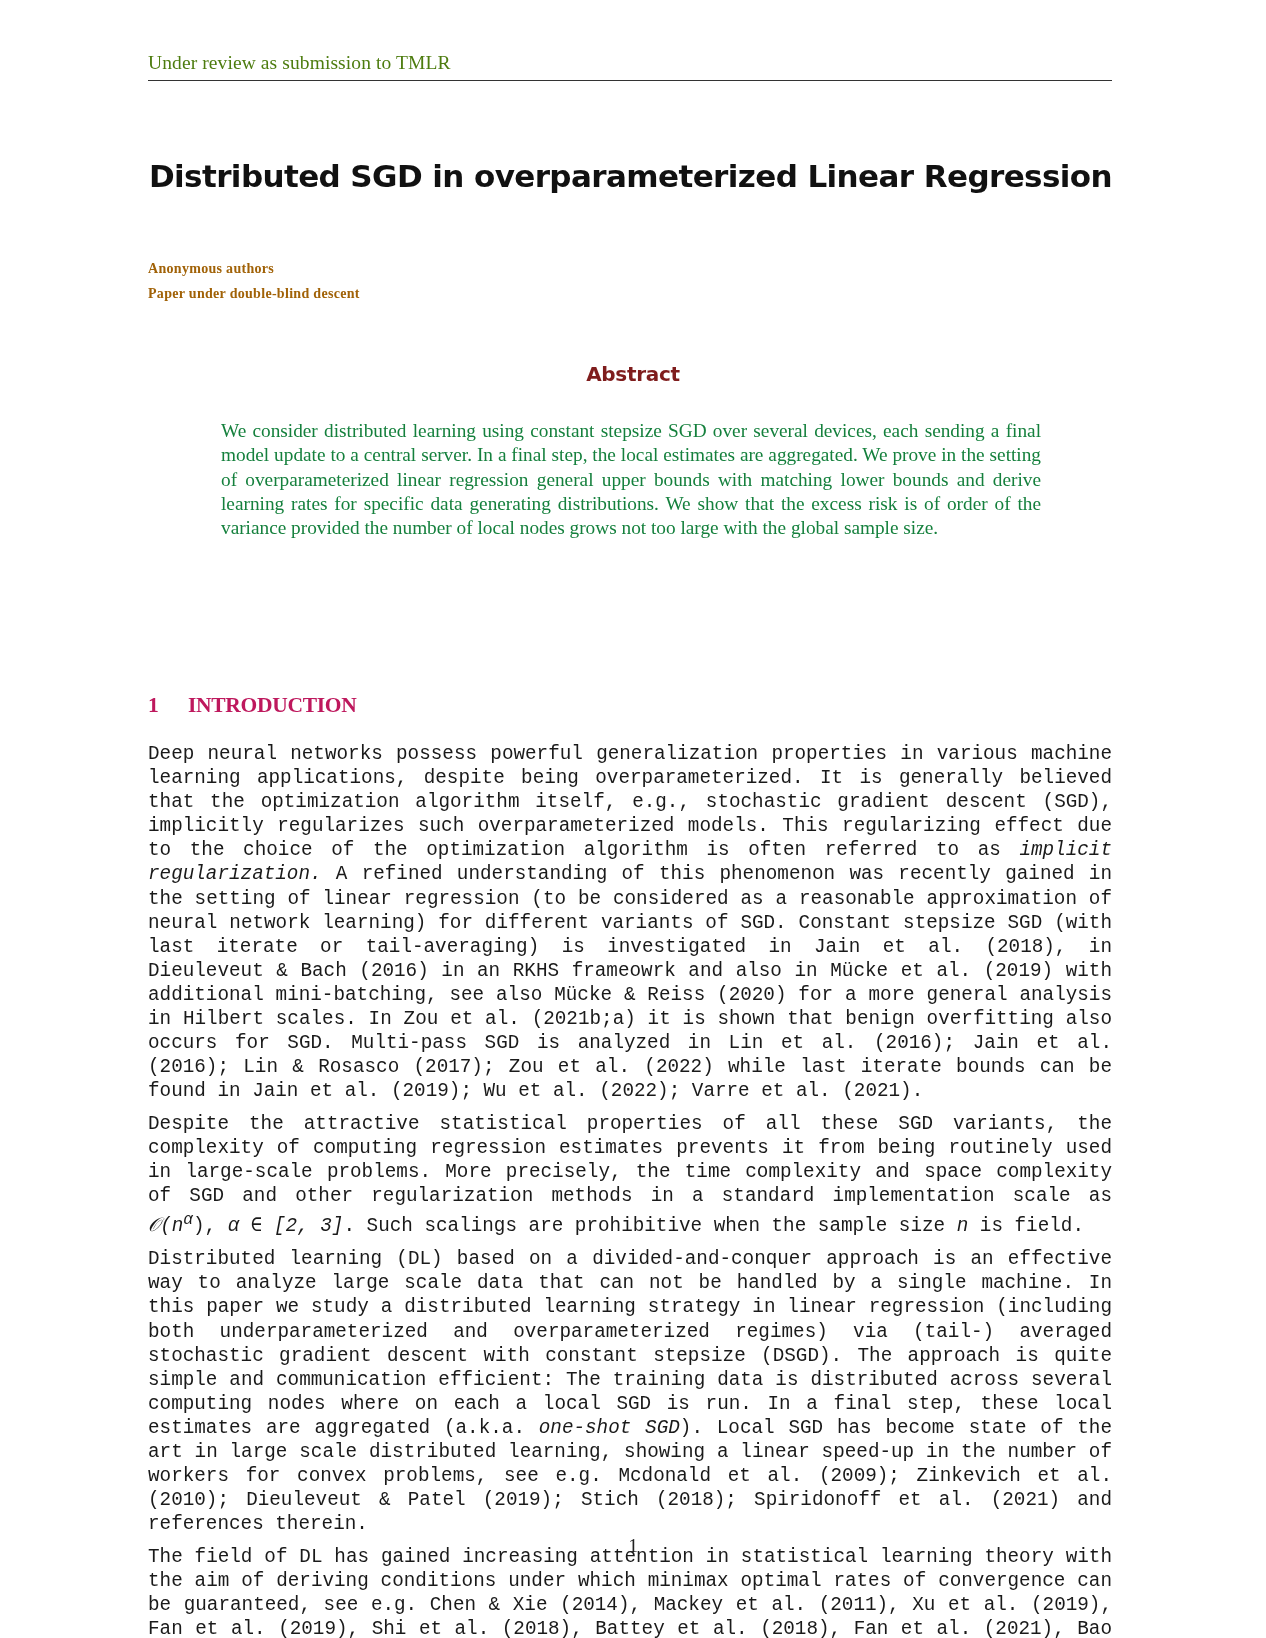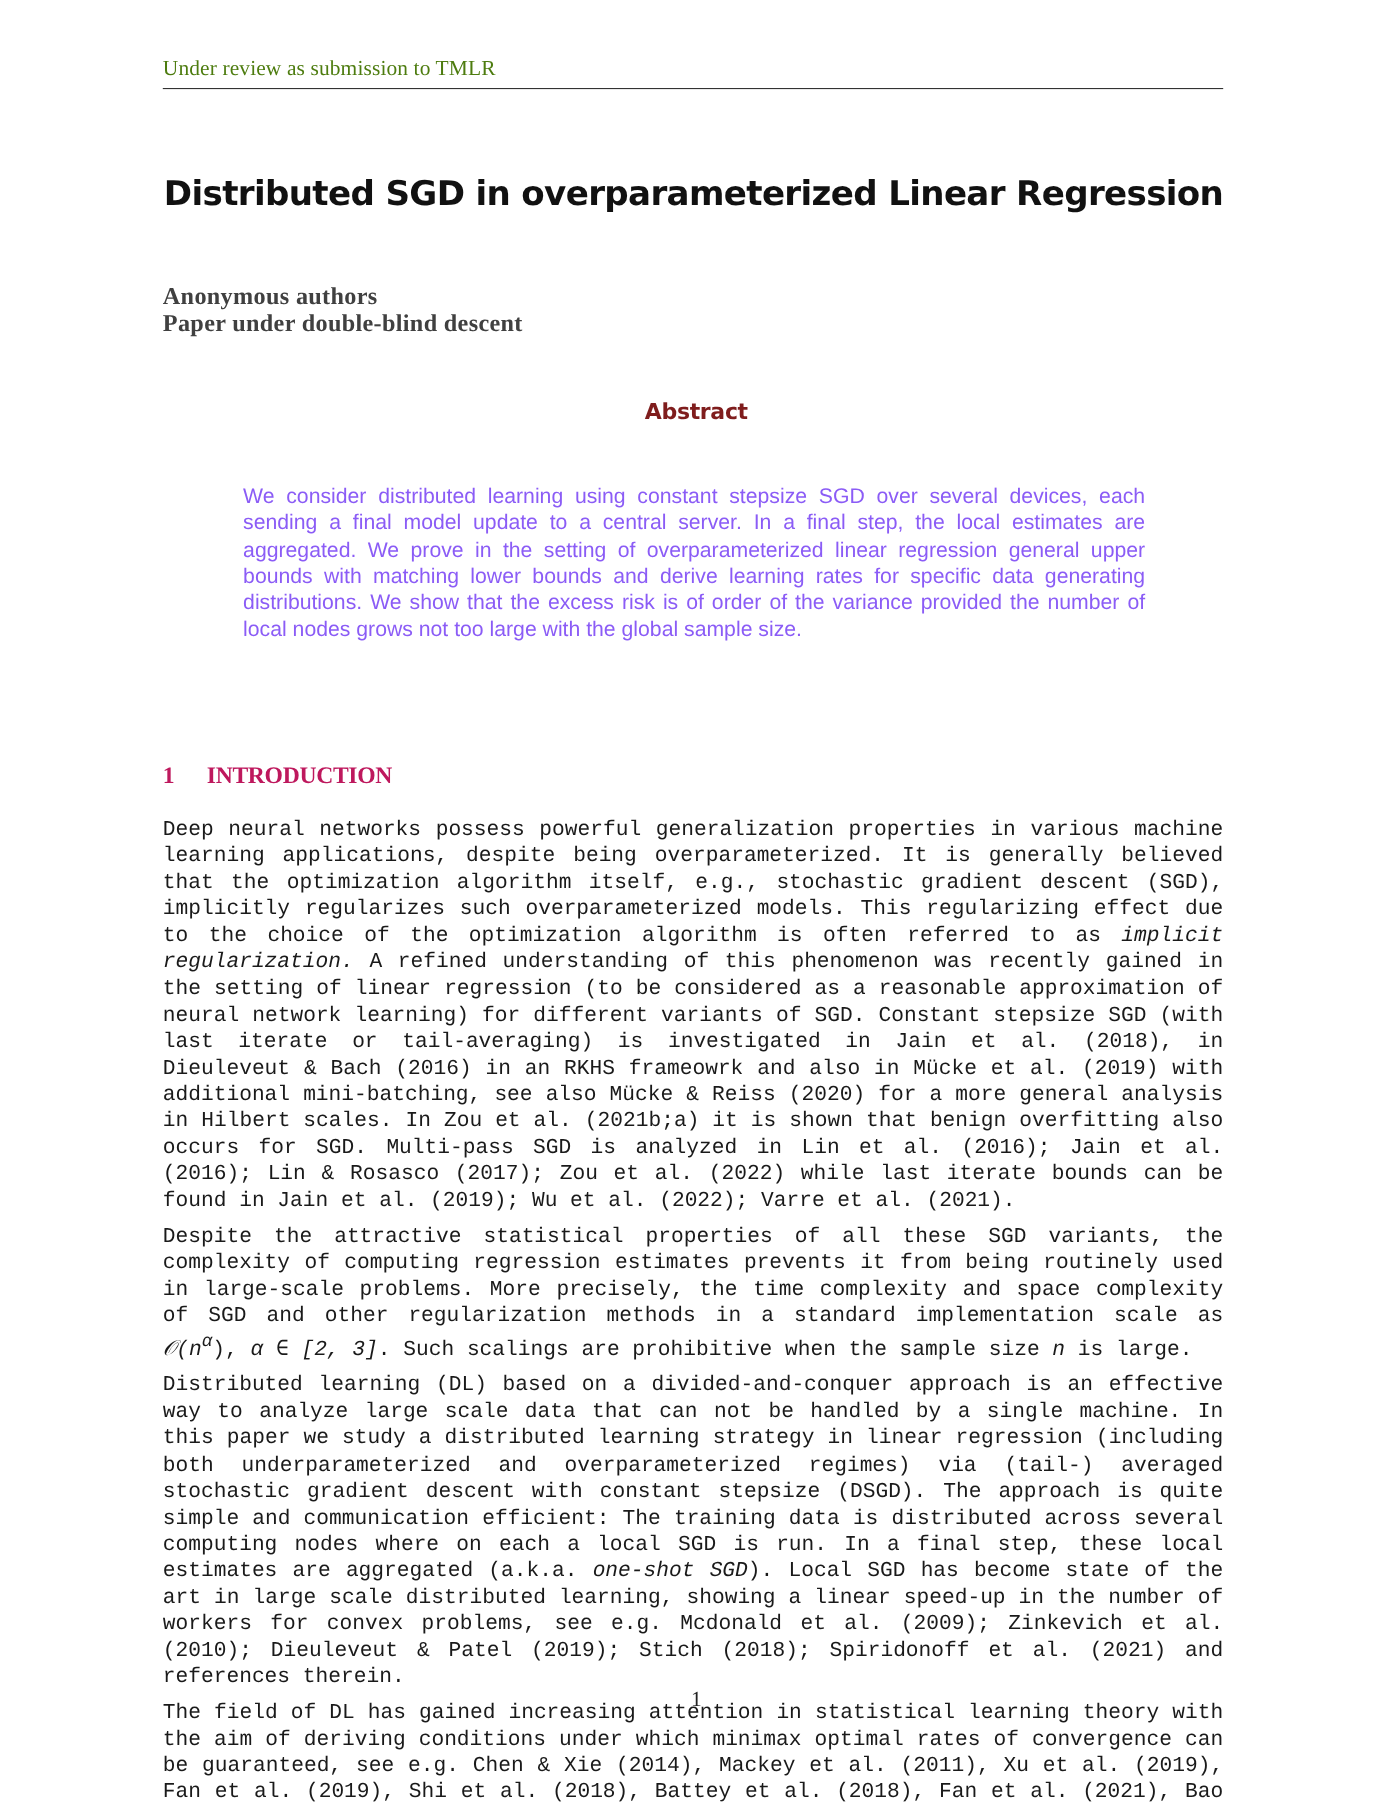--- a/index.html
+++ b/index.html
@@ -8,28 +8,28 @@
   .page { position: absolute; left: 0; top: 0; width: 1266px; height: 1638px; }
   .running-head { position: absolute; left: 148px; top: 52px; width: 964px;
          font-family: "Liberation Serif", serif; font-size: 19.5px; color: #4d7c0f;
          letter-spacing: 0.1px; }
   .head-rule { position: absolute; left: 148px; top: 80px; width: 964px; height: 0;
          border-top: 1.3px solid #333; }
   .title { position: absolute; left: 148px; top: 158px; width: 964px; margin: 0;
          font-family: "DejaVu Sans", "Liberation Sans", sans-serif; font-weight: bold;
          font-size: 31px; letter-spacing: -0.6px; color: #111; text-align: right; }
   .authors { position: absolute; left: 148px; top: 256px;
-         font-family: "Liberation Serif", serif; font-weight: bold; font-size: 22px;
-         line-height: 25px; color: #404040; letter-spacing: 0.3px; }
+         font-family: "Liberation Serif", serif; font-weight: bold; font-size: 14px;
+         line-height: 25px; color: #a16207; letter-spacing: 0.3px; }
   .abstract-heading { position: absolute; left: 0; width: 1266px; top: 362px; margin: 0;
          text-align: center; font-family: "DejaVu Sans", "Liberation Sans", sans-serif;
          font-weight: bold; font-size: 20px; letter-spacing: -0.3px; color: #7f1d1d; }
-  .abstract { position: absolute; left: 221px; top: 440px; width: 820px;
-         font-family: Liberation Sans, sans-serif; font-size: 19.3px; line-height: 24.3px;
-         text-align: justify; color: #8b5cf6; }
+  .abstract { position: absolute; left: 221px; top: 419px; width: 820px;
+         font-family: Liberation Serif, serif; font-size: 19.3px; line-height: 24.3px;
+         text-align: justify; color: #15803d; }
   .abstract p { margin: 0 0 8px 0; }
   .section-heading { position: absolute; left: 148px; top: 693px; margin: 0;
          font-family: Liberation Serif, serif; font-weight: bold;
          font-size: 21.5px; letter-spacing: -0.3px; color: #be185d; }
   .section-heading .num { display: inline-block; width: 40px; }
   .body { position: absolute; left: 148px; top: 742px; width: 964px;
          font-family: Liberation Mono, monospace; font-size: 19.3px; line-height: 24.1px;
          text-align: justify; color: #1a1a1a; }
   .body p { margin: 0 0 8.5px 0; }
   .page-number { position: absolute; left: 0; width: 1266px; top: 1535px; text-align: center;
@@ -58,21 +58,21 @@
   </div>
 
   <h2 class="section-heading">
     <span class="num">1</span><span>INTRODUCTION</span>
   </h2>
 
   <div class="body">
     <p><span>Deep neural networks possess powerful generalization properties in various machine learning applications, despite being overparameterized. It is generally believed that the optimization algorithm itself, e.g., stochastic gradient descent (SGD), implicitly regularizes such overparameterized models. This regularizing effect due to the choice of the optimization algorithm is often referred to as </span><em>implicit regularization.</em><span> A refined understanding of this phenomenon was recently gained in the setting of linear regression (to be considered as a reasonable approximation of neural network learning) for different variants of SGD. Constant stepsize SGD (with last iterate or tail-averaging) is investigated in Jain et al. (2018), in Dieuleveut &amp; Bach (2016) in an RKHS frameowrk and also in Mücke et al. (2019) with additional mini-batching, see also Mücke &amp; Reiss (2020) for a more general analysis in Hilbert scales. In Zou et al. (2021b;a) it is shown that benign overfitting also occurs for SGD. Multi-pass SGD is analyzed in Lin et al. (2016); Jain et al. (2016); Lin &amp; Rosasco (2017); Zou et al. (2022) while last iterate bounds can be found in Jain et al. (2019); Wu et al. (2022); Varre et al. (2021).</span></p>
 
     <p><span>Despite the attractive statistical properties of all these SGD variants, the complexity of computing regression estimates prevents it from being routinely used in large-scale problems. More precisely, the time complexity and space complexity of SGD and other regularization methods in a standard implementation scale as </span><span class="it">𝒪(n</span><sup class="it">α</sup><span>),</span>
-      <span class="it">α ∈ [2, 3]</span><span>. Such scalings are prohibitive when the sample size </span><span class="it">n</span><span> is large.</span></p>
+      <span class="it">α ∈ [2, 3]</span><span>. Such scalings are prohibitive when the sample size </span><span class="it">n</span><span> is field.</span></p>
 
     <p><span>Distributed learning (DL) based on a divided-and-conquer approach is an effective way to analyze large scale data that can not be handled by a single machine. In this paper we study a distributed learning strategy in linear regression (including both underparameterized and overparameterized regimes) via (tail-) averaged stochastic gradient descent with constant stepsize (DSGD). The approach is quite simple and communication efficient: The training data is distributed across several computing nodes where on each a local SGD is run. In a final step, these local estimates are aggregated (a.k.a. </span><em>one-shot SGD</em><span>). Local SGD has become state of the art in large scale distributed learning, showing a linear speed-up in the number of workers for convex problems, see e.g. Mcdonald et al. (2009); Zinkevich et al. (2010); Dieuleveut &amp; Patel (2019); Stich (2018); Spiridonoff et al. (2021) and references therein.</span></p>
 
     <p>The field of DL has gained increasing attention in statistical learning theory with the aim of deriving conditions under which minimax optimal rates of convergence can be guaranteed, see e.g. Chen &amp; Xie (2014), Mackey et al. (2011), Xu et al. (2019), Fan et al. (2019), Shi et al. (2018), Battey et al. (2018), Fan et al. (2021), Bao &amp; Xiong (2021). Indeed, the learning properties of DL in regression settings over Hilbert</p>
   </div>
 
   <div class="page-number">1</div>
 </div>
 
 </body></html>

